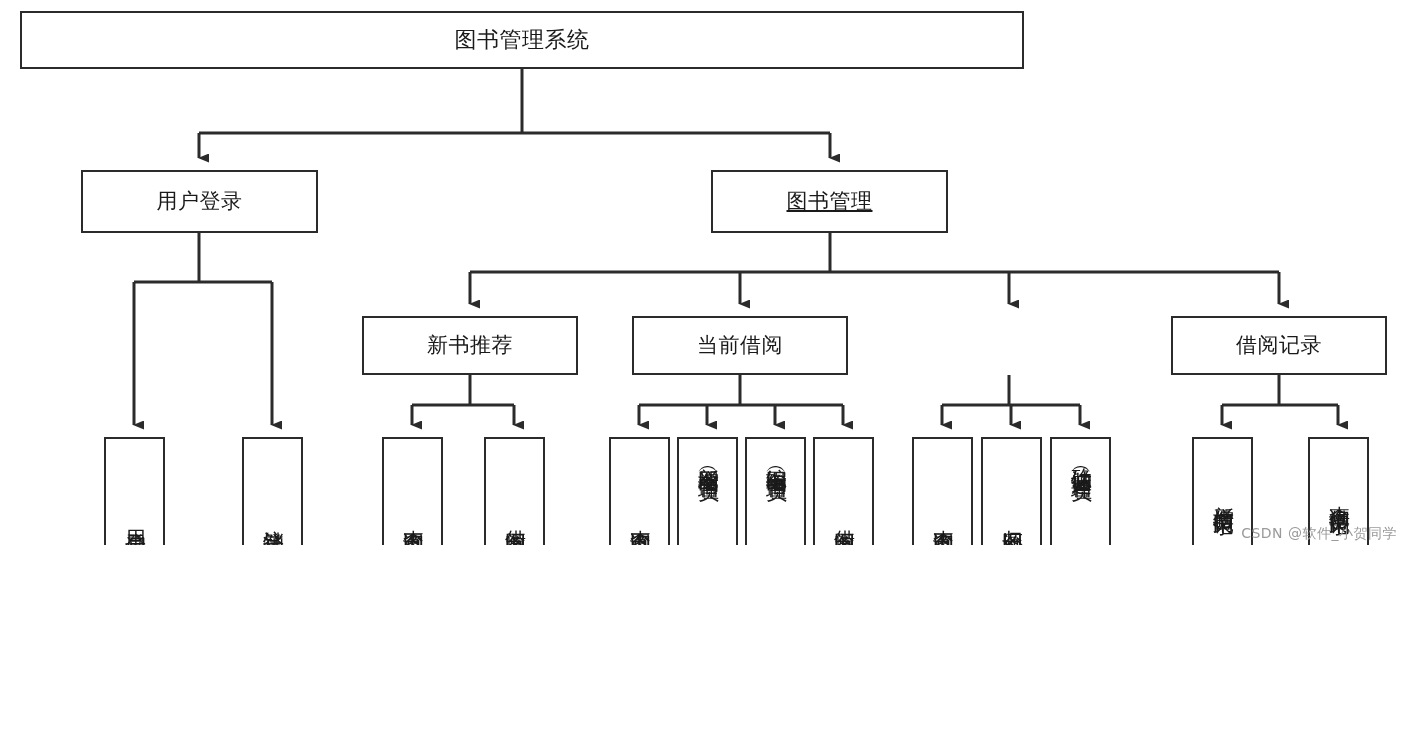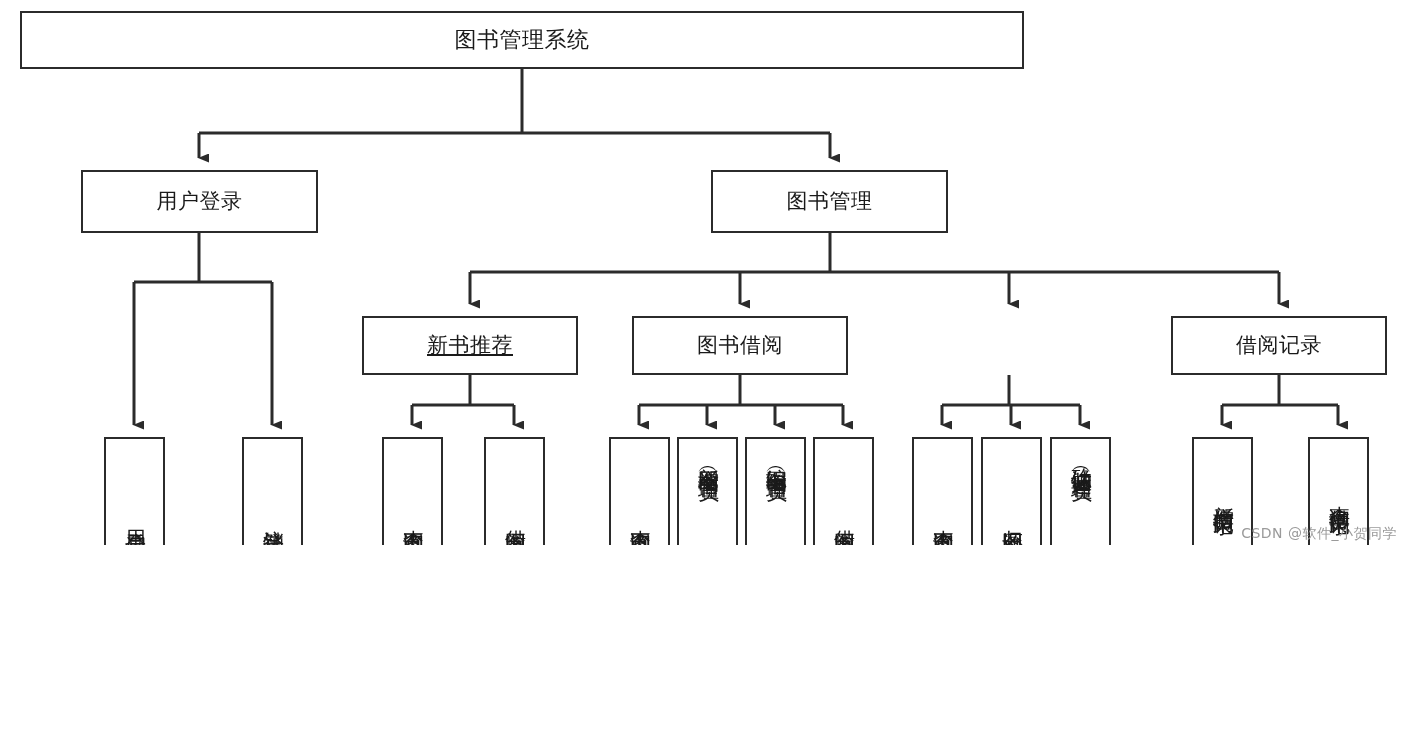--- a/index.html
+++ b/index.html
@@ -137,29 +137,29 @@
     </g>
   </svg>
 
   <div class="node horizontal root" style="left:20px; top:11px; width:1004px; height:58px;">
     <span class="label">图书管理系统</span>
   </div>
 
   <div class="node horizontal" style="left:81px; top:170px; width:237px; height:63px;">
     <span class="label">用户登录</span>
   </div>
-  <div class="node horizontal" style="left:711px; top:170px; width:237px; height:63px;">
+  <div class="node horizontal" style="left:711px; top:170px; width:237px; height:63px;text-decoration:underline;">
     <span class="label">图书管理</span>
   </div>
 
-  <div class="node horizontal" style="left:362px; top:316px; width:216px; height:59px;text-decoration:underline;">
+  <div class="node horizontal" style="left:362px; top:316px; width:216px; height:59px;">
     <span class="label">新书推荐</span>
   </div>
   <div class="node horizontal" style="left:632px; top:316px; width:216px; height:59px;">
-    <span class="label">图书借阅</span>
+    <span class="label">当前借阅</span>
   </div>
   <div class="node horizontal" style="left:1171px; top:316px; width:216px; height:59px;">
     <span class="label">借阅记录</span>
   </div>
 
   <div class="node vertical mid" style="left:104px; top:437px; width:61px; height:296px;">
     <span class="label">用户登录</span>
   </div>
   <div class="node vertical mid" style="left:242px; top:437px; width:61px; height:296px;">
     <span class="label">注销登录</span>

